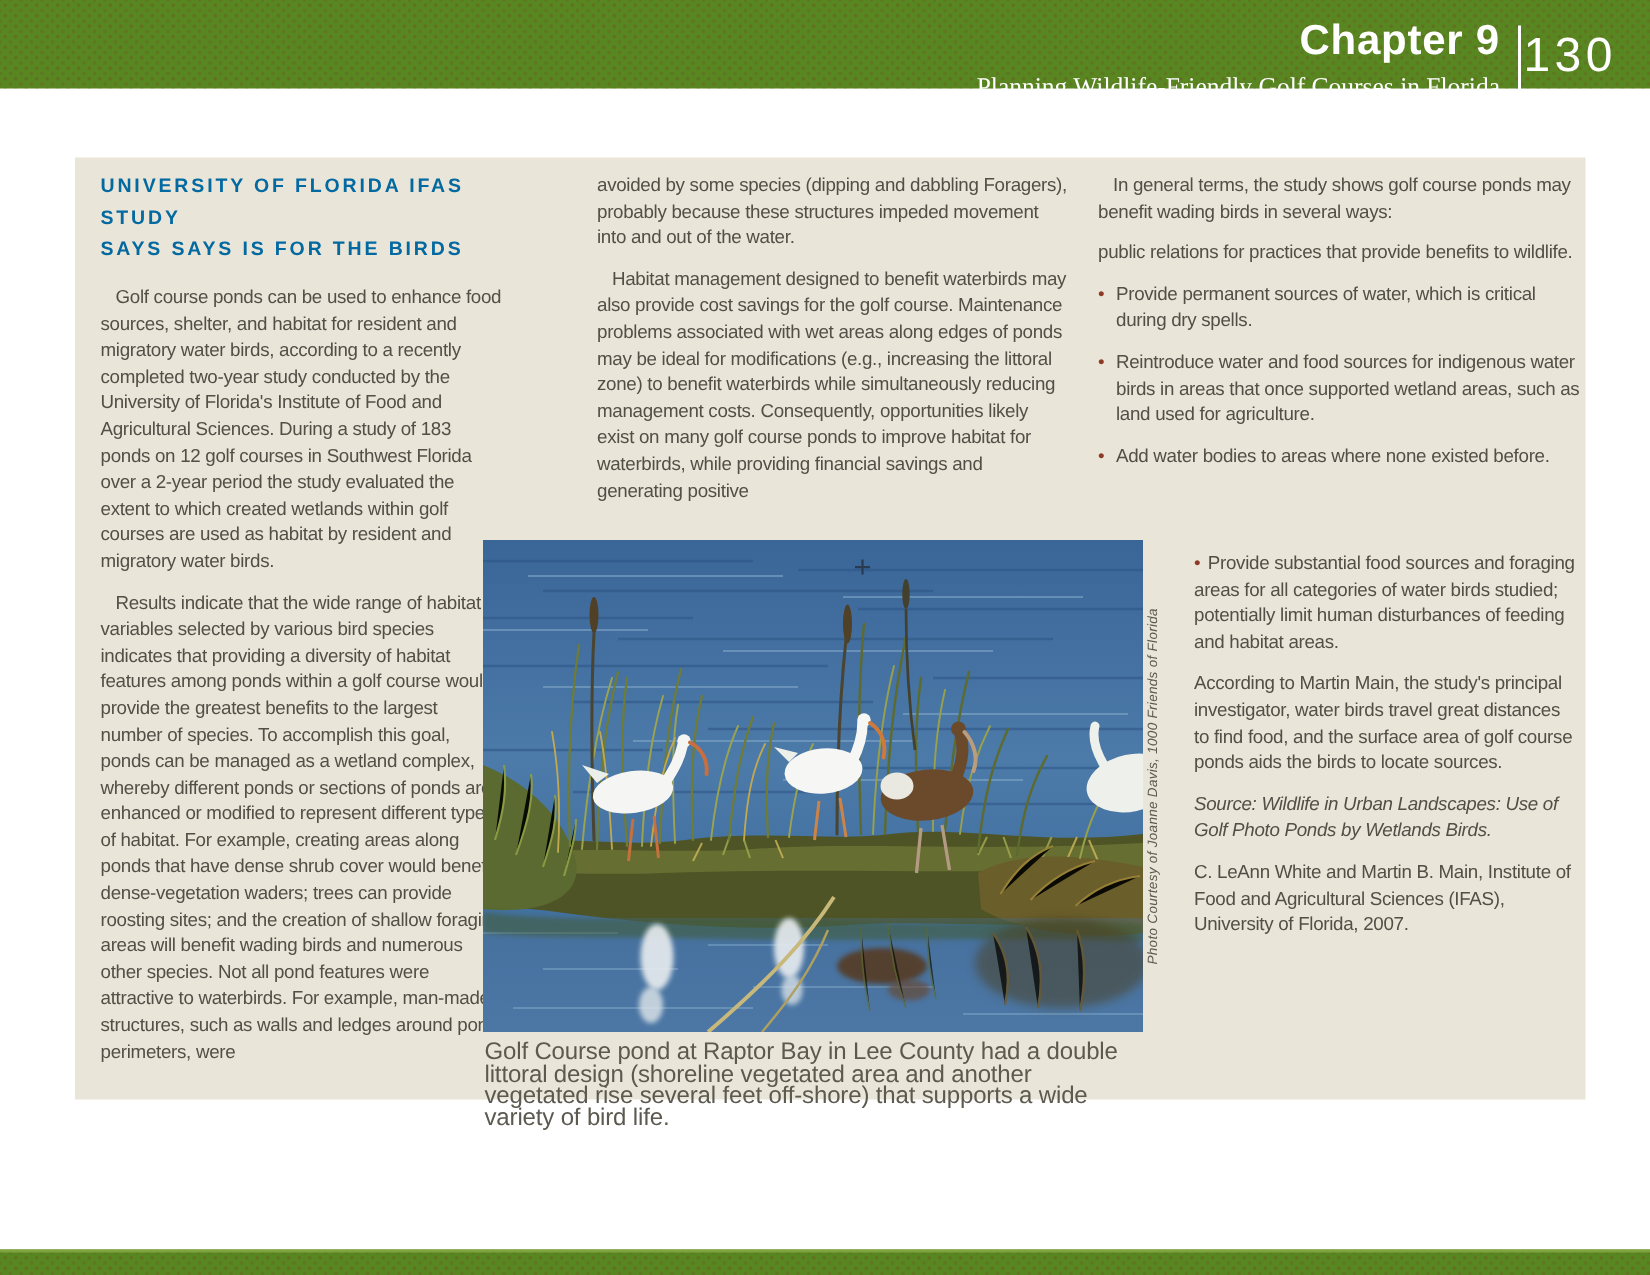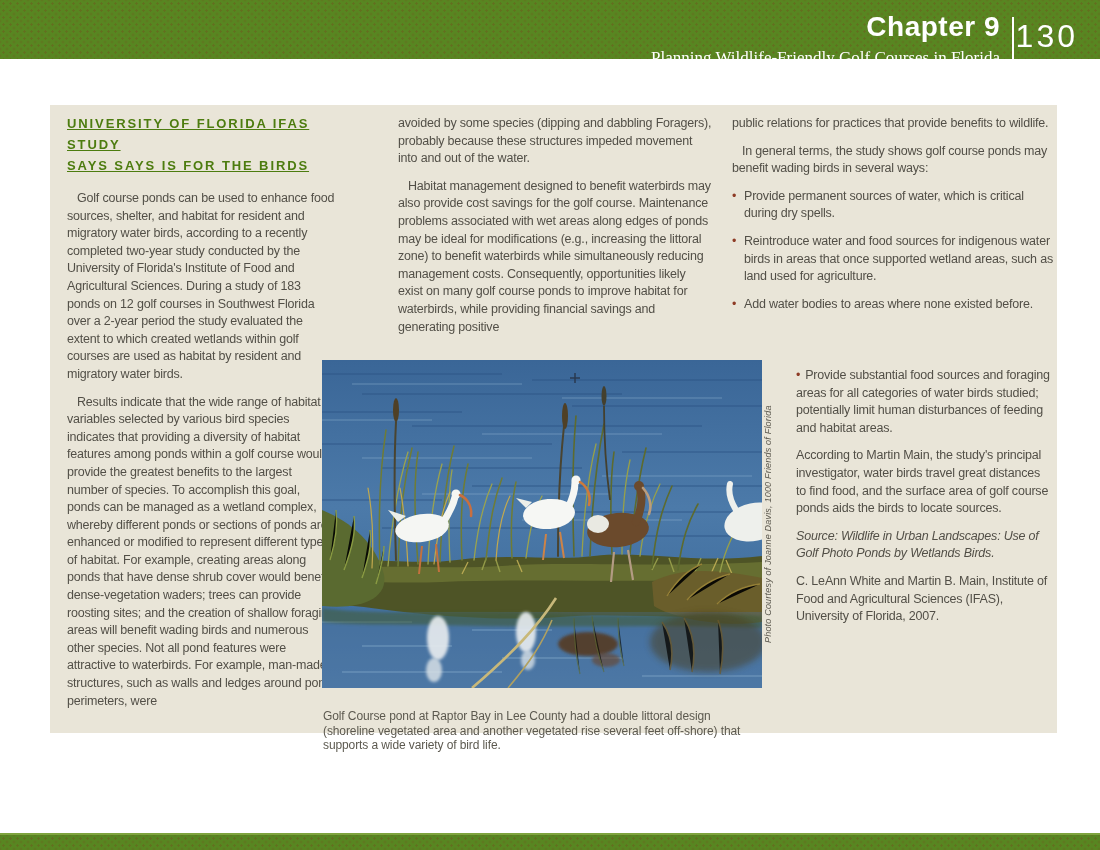--- a/index.html
+++ b/index.html
@@ -50,22 +50,22 @@
   .bodytext {
     font-size:12.5px; line-height:17.6px; letter-spacing:-0.2px; color:#524f47;
   }
   .col { position:absolute; }
   .col1 { left:17px;  top:8px;  width:268px; }
   .col2 { left:348px; top:10px; width:314px; }
   .col3 { left:682px; top:10px; width:322px; }
   .col3-lower { left:746px; top:262px; width:254px; }
 
   .section-heading {
-    color:#4d7c0f; font-weight:bold; font-size:13px;
-    letter-spacing:1.9px; line-height:21px; margin-bottom:14px;text-decoration:underline;
+    color:#0369a1; font-weight:bold; font-size:13px;
+    letter-spacing:1.9px; line-height:21px; margin-bottom:14px;
   }
   .para { margin-bottom:10px; }
   .para.indent { text-indent:10px; }
   .bullets { margin-top:2px; }
   .bullet-row { display:flex; margin-bottom:10px; }
   .bullet-dot { color:#8e3b25; width:12px; flex:0 0 12px; }
   .bullet-text { flex:1; }
   .inline-bullet { color:#8e3b25; padding-right:5px; }
   .italic { font-style:italic; }
 
@@ -75,22 +75,22 @@
     overflow:hidden;
   }
   .photo-frame svg { display:block; }
   .photo-credit {
     position:absolute; left:713px; top:255px; width:16px; height:328px;
     writing-mode:vertical-rl; transform:rotate(180deg);
     font-size:9px; font-style:italic; color:#5c594f;
     text-align:center; letter-spacing:.2px;
   }
   .photo-caption {
-    position:absolute; left:273px; top:604px; width:438px;
-    font-size:12px; line-height:14.5px; letter-spacing:-0.1px; color:#5c594f;
+    position:absolute; left:273px; top:590px; width:438px;
+    font-size:16px; line-height:14.5px; letter-spacing:-0.1px; color:#5c594f;
   }
 </style>
 </head>
 <body>
 
 <div class="greenbar header">
   <div class="chapter-block">
     <div class="chapter-title">Chapter 9</div>
     <div class="chapter-subtitle">Planning Wildlife-Friendly Golf Courses in Florida</div>
   </div>
@@ -108,22 +108,22 @@
     <div class="para indent">Golf course ponds can be used to enhance food sources, shelter, and habitat for resident and migratory water birds, according to a recently completed two-year study conducted by the University of Florida's Institute of Food and Agricultural Sciences.  During a study of 183 ponds on 12 golf courses in Southwest Florida over a 2-year period the study evaluated the extent to which created wetlands within golf courses are used as habitat by resident and migratory water birds.</div>
     <div class="para indent">Results indicate that the wide range of habitat variables selected by various bird species indicates that providing a diversity of habitat features among ponds within a golf course would provide the greatest benefits to the largest number of species. To accomplish this goal, ponds can be managed as a wetland complex, whereby different ponds or sections of ponds are enhanced or modified to represent different types of habitat. For example, creating areas along ponds that have dense shrub cover would benefit dense-vegetation waders; trees can provide roosting sites; and the creation of shallow foraging areas will benefit wading birds and numerous other species. Not all pond features were attractive to waterbirds. For example, man-made structures, such as walls and ledges around pond perimeters, were</div>
   </div>
 
   <div class="col col2 bodytext">
     <div class="para">avoided by some species (dipping and dabbling Foragers), probably because these structures impeded movement into and out of the water.</div>
     <div class="para indent">Habitat management designed to benefit waterbirds may also provide cost savings for the golf course. Maintenance problems associated with wet areas along edges of ponds may be ideal for modifications (e.g., increasing the littoral zone) to benefit waterbirds while simultaneously reducing management costs. Consequently, opportunities likely exist on many golf course ponds to improve habitat for waterbirds, while providing financial savings and generating positive</div>
   </div>
 
   <div class="col col3 bodytext">
+    <div class="para indent">In general terms, the study shows golf course ponds may benefit wading birds in several ways:</div>
     <div class="para">public relations for practices that provide benefits to wildlife.</div>
-    <div class="para indent">In general terms, the study shows golf course ponds may benefit wading birds in several ways:</div>
     <div class="bullets">
       <div class="bullet-row">
         <span class="bullet-dot">•</span>
         <span class="bullet-text">Provide permanent sources of water, which is critical during dry spells.</span>
       </div>
       <div class="bullet-row">
         <span class="bullet-dot">•</span>
         <span class="bullet-text">Reintroduce water and food sources for indigenous water birds in areas that once supported wetland areas, such as land used for agriculture.</span>
       </div>
       <div class="bullet-row">

